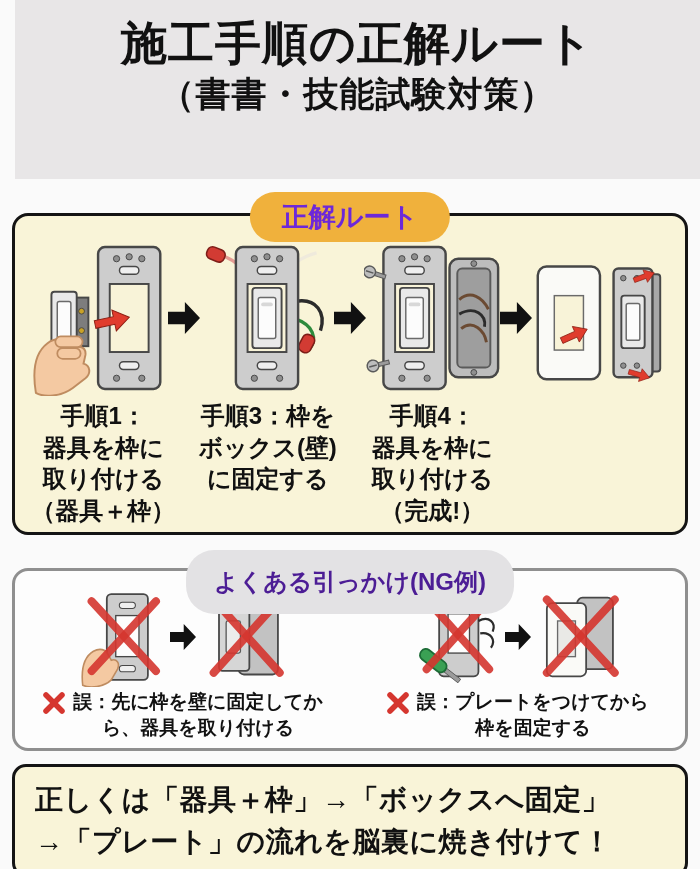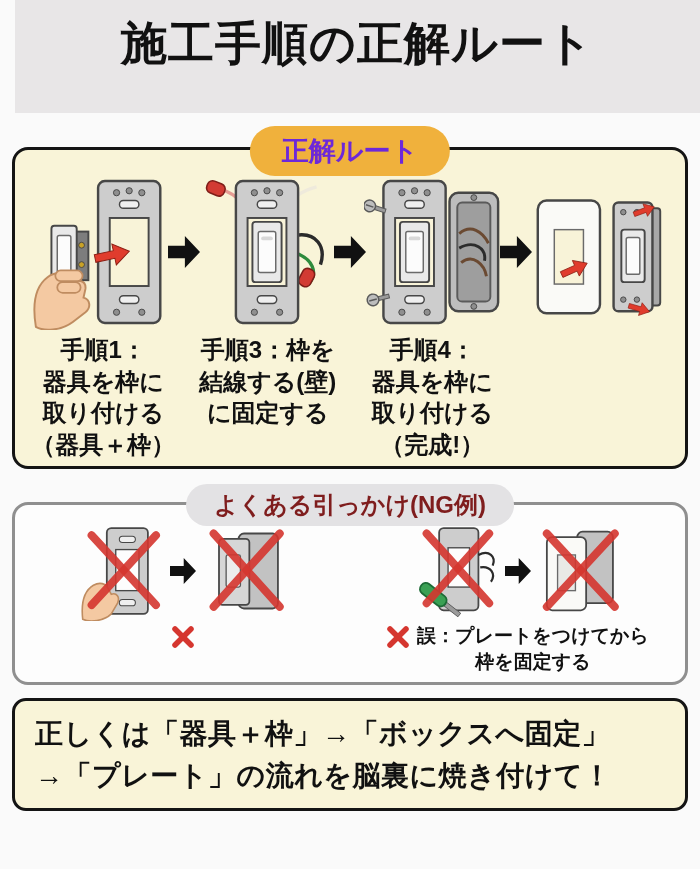--- a/index.html
+++ b/index.html
@@ -5,21 +5,21 @@
   html,body { margin:0; padding:0; }
   body {
     width:700px; height:869px;
     background:#fafafa;
     font-family:"Liberation Sans","DejaVu Sans",sans-serif;
     color:#111;
     overflow:hidden;
   }
   .header {
     background:#e8e6e7;
-    height:113px;
+    height:179px;
     text-align:center;
     box-sizing:border-box;
     padding-top:16px;
     margin-left:15px;
   }
   .title { font-size:46px; font-weight:900; letter-spacing:1px; line-height:1.2; }
   .subtitle { font-size:35px; font-weight:900; letter-spacing:1px; }
 
   .panel {
     position:relative;
@@ -71,23 +71,23 @@
 
   .panel-ng {
     margin-top:33px;
     height:183px;
     background:#fdfdfd;
     border:3px solid #8f8f8f;
   }
   .badge-ng {
     top:-21px;
     background:#e3e2e4;
-    color:#7f1d1d;
+    color:#4c1d95;
     font-size:24px;
-    padding:5px 28px;
+    padding:16px 28px;
   }
   .ng-row {
     display:flex;
     justify-content:space-around;
     padding-top:16px;
   }
   .ng-group { display:flex; align-items:center; }
   .ng-captions { display:flex; margin-top:2px; }
   .ng-caption {
     width:50%;
@@ -121,20 +121,21 @@
     line-height:1.5;
     white-space:pre-line;
     letter-spacing:0.5px;
   }
 </style>
 </head>
 <body>
 
 <div class="header">
   <div class="title">施工手順の正解ルート</div>
+  <div class="subtitle">（書書・技能試験対策）</div>
 </div>
 
 <div class="panel panel-correct">
   <div class="badge badge-correct">正解ルート</div>
 
   <div class="steps-row">
 
     <svg class="step-illo" width="138" height="156" viewBox="0 0 142 158">
       <g>
         <rect x="68" y="6" width="64" height="146" rx="7" fill="#cdcdcd" stroke="#474747" stroke-width="2.5"></rect>
@@ -269,21 +270,21 @@
       </g>
     </svg>
   </div>
 
   <div class="captions-row">
     <div class="caption">手順1：
 器具を枠に
 取り付ける
 （器具＋枠）</div>
     <div class="caption">手順3：枠を
-結線する(壁)
+ボックス(壁)
 に固定する</div>
     <div class="caption">手順4：
 器具を枠に
 取り付ける
 （完成!）</div>
   </div>
 </div>
 
 <div class="panel panel-ng">
   <div class="badge badge-ng">よくある引っかけ(NG例)</div>
@@ -344,20 +345,22 @@
       </svg>
     </div>
   </div>
 
   <div class="ng-captions">
     <div class="ng-caption">
       <svg class="x-mark" width="24" height="24" viewBox="0 0 24 24">
         <line x1="4" y1="4" x2="20" y2="20" stroke="#d5362f" stroke-width="5.5" stroke-linecap="round"></line>
         <line x1="20" y1="4" x2="4" y2="20" stroke="#d5362f" stroke-width="5.5" stroke-linecap="round"></line>
       </svg>
+      <div class="ng-caption-text">誤：先に枠を壁に固定してか
+ら、器具を取り付ける</div>
     </div>
     <div class="ng-caption">
       <svg class="x-mark" width="24" height="24" viewBox="0 0 24 24">
         <line x1="4" y1="4" x2="20" y2="20" stroke="#d5362f" stroke-width="5.5" stroke-linecap="round"></line>
         <line x1="20" y1="4" x2="4" y2="20" stroke="#d5362f" stroke-width="5.5" stroke-linecap="round"></line>
       </svg>
       <div class="ng-caption-text">誤：プレートをつけてから
 枠を固定する</div>
     </div>
   </div>

